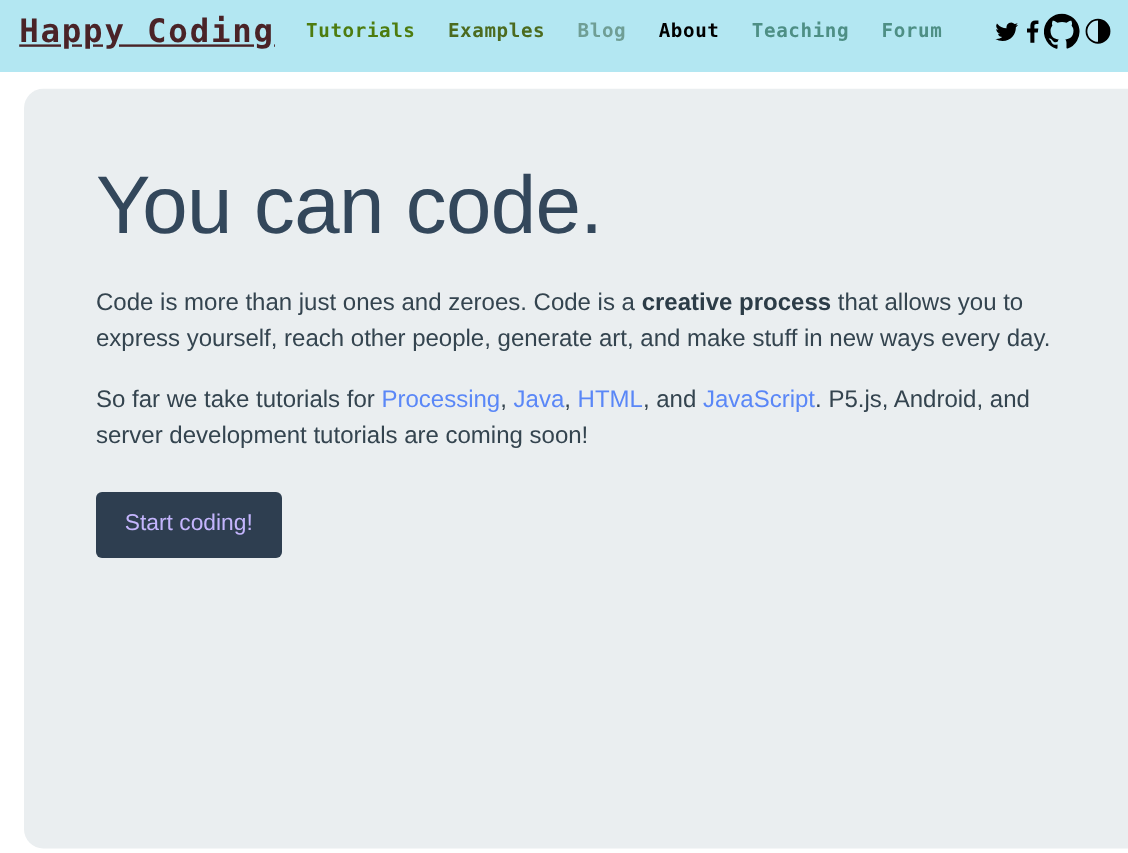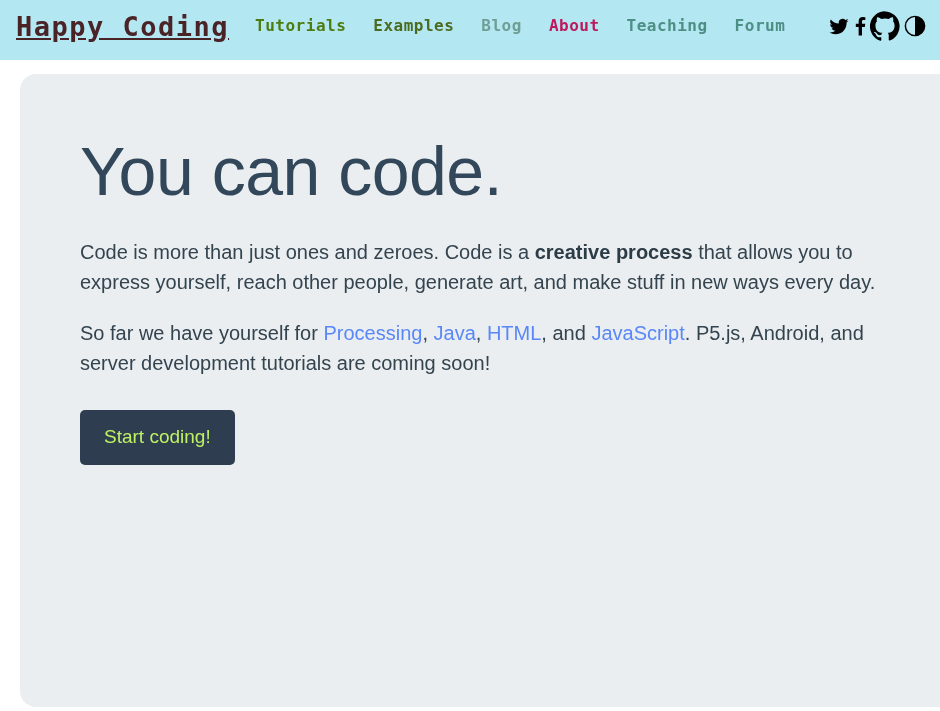--- a/index.html
+++ b/index.html
@@ -105,42 +105,42 @@
 
   .inline-link {
     color: #5a87f7;
     text-decoration: none;
   }
 
   #start-coding-button {
     display: inline-block;
     margin-top: 32px;
     background: #2e3e50;
-    color: #bef264;
+    color: #c4b5fd;
     font-size: 19px;
     border: none;
     border-radius: 5px;
     padding: 17px 24px 19px 24px;
     cursor: pointer;
     font-family: "Liberation Sans", sans-serif;
     line-height: 1;
   }
 </style>
 </head>
 <body>
 
 <header id="site-header">
 
   <a id="brand" href="#">Happy Coding</a>
 
   <nav id="main-nav">
     <a class="nav-link" href="#" style="color: #4d7c0f;">Tutorials</a>
     <a class="nav-link" href="#" style="color: rgb(76, 107, 31);">Examples</a>
     <a class="nav-link" href="#" style="color: rgb(111, 158, 149);">Blog</a>
-    <a class="nav-link" href="#" style="color: #be185d;">About</a>
+    <a class="nav-link" href="#" style="color: #000000;">About</a>
     <a class="nav-link" href="#" style="color: rgb(78, 143, 133);">Teaching</a>
     <a class="nav-link" href="#" style="color: rgb(78, 143, 133);">Forum</a>
   </nav>
 
   <div id="social-icons">
 
     <a class="social-icon" href="#">
       <svg width="22" height="19" viewBox="0 0 24 24" aria-hidden="true">
         <path fill="#000000" d="M23.95 4.57a10 10 0 0 1-2.82.77 4.96 4.96 0 0 0 2.16-2.72c-.95.56-2 .96-3.13 1.18a4.92 4.92 0 0 0-8.38 4.48A13.98 13.98 0 0 1 1.67 3.15a4.92 4.92 0 0 0 1.52 6.57 4.9 4.9 0 0 1-2.23-.62v.06a4.92 4.92 0 0 0 3.95 4.83 4.96 4.96 0 0 1-2.22.08 4.93 4.93 0 0 0 4.6 3.42A9.87 9.87 0 0 1 0 19.54a13.94 13.94 0 0 0 7.55 2.21c9.05 0 14-7.5 14-14 0-.21 0-.42-.02-.63a9.94 9.94 0 0 0 2.46-2.55z"></path>
       </svg>
@@ -168,18 +168,18 @@
   </div>
 </header>
 
 <main id="content-card">
 
   <h1 id="page-title">You can code.</h1>
 
   <p class="body-paragraph" id="paragraph-1"><span>Code is more than just ones and zeroes. Code is a </span><b>creative process</b><span> that allows you to express yourself, reach other people, generate art, and make stuff in new ways every day.</span></p>
 
 
-  <p class="body-paragraph" id="paragraph-3"><span>So far we have yourself for </span><a class="inline-link" href="#">Processing</a><span>, </span><a class="inline-link" href="#">Java</a><span>, </span><a class="inline-link" href="#">HTML</a><span>, and </span><a class="inline-link" href="#">JavaScript</a><span>. P5.js, Android, and server development tutorials are coming soon!</span></p>
+  <p class="body-paragraph" id="paragraph-3"><span>So far we take tutorials for </span><a class="inline-link" href="#">Processing</a><span>, </span><a class="inline-link" href="#">Java</a><span>, </span><a class="inline-link" href="#">HTML</a><span>, and </span><a class="inline-link" href="#">JavaScript</a><span>. P5.js, Android, and server development tutorials are coming soon!</span></p>
 
 
   <button id="start-coding-button">Start coding!</button>
 
 </main>
 
 </body></html>

